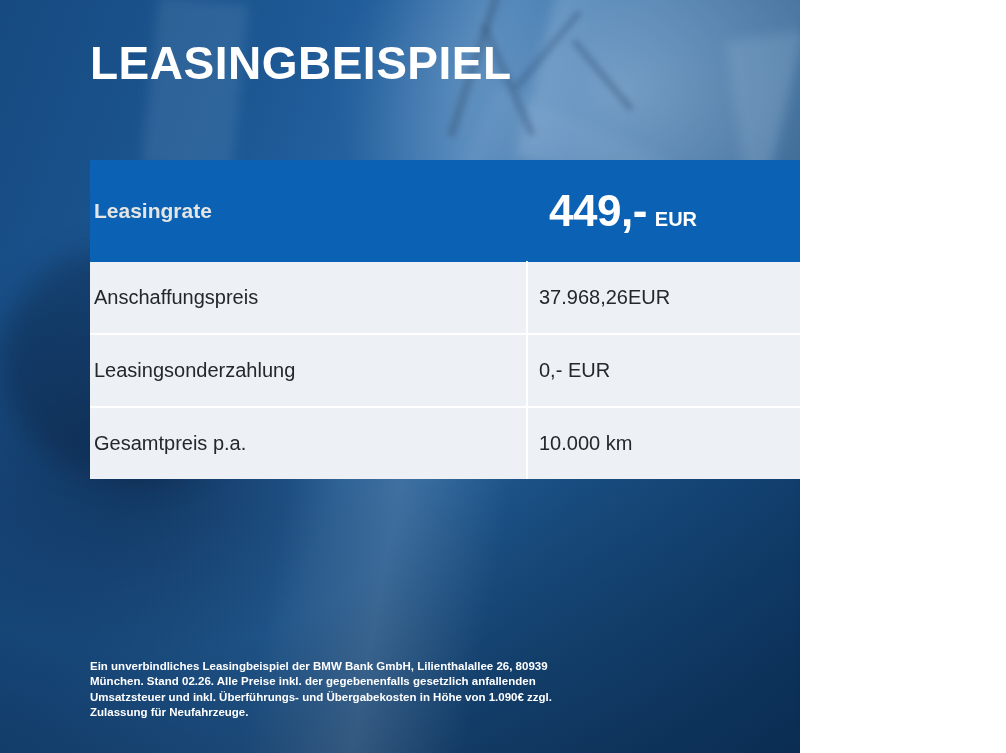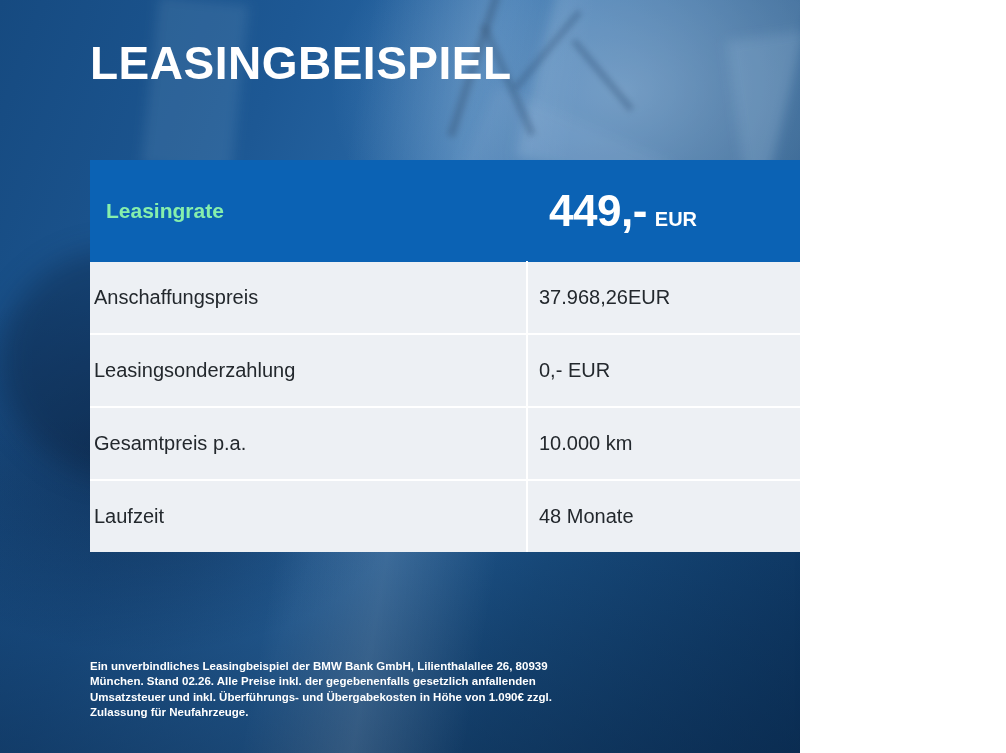--- a/index.html
+++ b/index.html
@@ -99,24 +99,24 @@
   }
   .table td {
     padding: 0;
     vertical-align: middle;
   }
   .row-rate td {
     background: #0b62b4;
     height: 101px;
   }
   .row-rate .label {
-    color: #86efac;
+    color: #e5e5e5;
     font-size: 21px;
     font-weight: bold;
-    padding-left: 16px;
+    padding-left: 4px;
   }
   .row-rate .value {
     color: #ffffff;
     padding-left: 22px;
     white-space: nowrap;
   }
   .rate-amount {
     font-size: 44px;
     font-weight: bold;
     letter-spacing: -0.5px;
@@ -241,24 +241,20 @@
         <td class="value">37.968,26EUR</td>
       </tr>
       <tr class="data-row">
         <td class="label">Leasingsonderzahlung</td>
         <td class="value">0,- EUR</td>
       </tr>
       <tr class="data-row">
         <td class="label">Gesamtpreis p.a.</td>
         <td class="value">10.000 km</td>
       </tr>
-      <tr class="data-row">
-        <td class="label">Laufzeit</td>
-        <td class="value">48 Monate</td>
-      </tr>
     </tbody>
   </table>
 
   <div class="footer">
     <div class="disclaimer">Ein unverbindliches Leasingbeispiel der BMW Bank GmbH, Lilienthalallee 26, 80939 München. Stand 02.26. Alle Preise inkl. der gegebenenfalls gesetzlich anfallenden Umsatzsteuer und inkl. Überführungs- und Übergabekosten in Höhe von 1.090€ zzgl. Zulassung für Neufahrzeuge.</div>
     <div class="dealer">
       <div class="dealer-top">autohaus</div>
     </div>
   </div>
 

